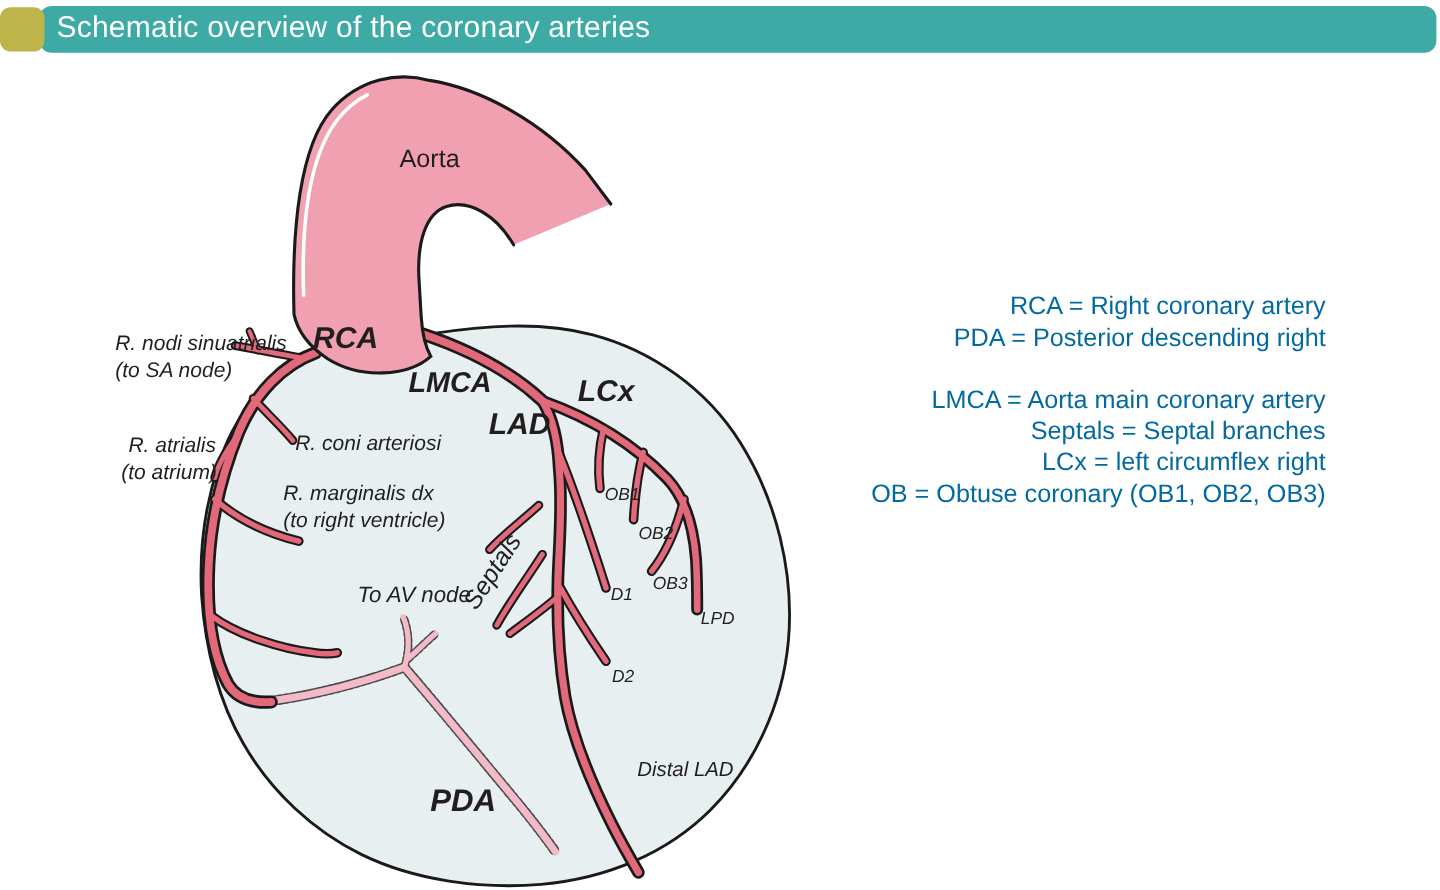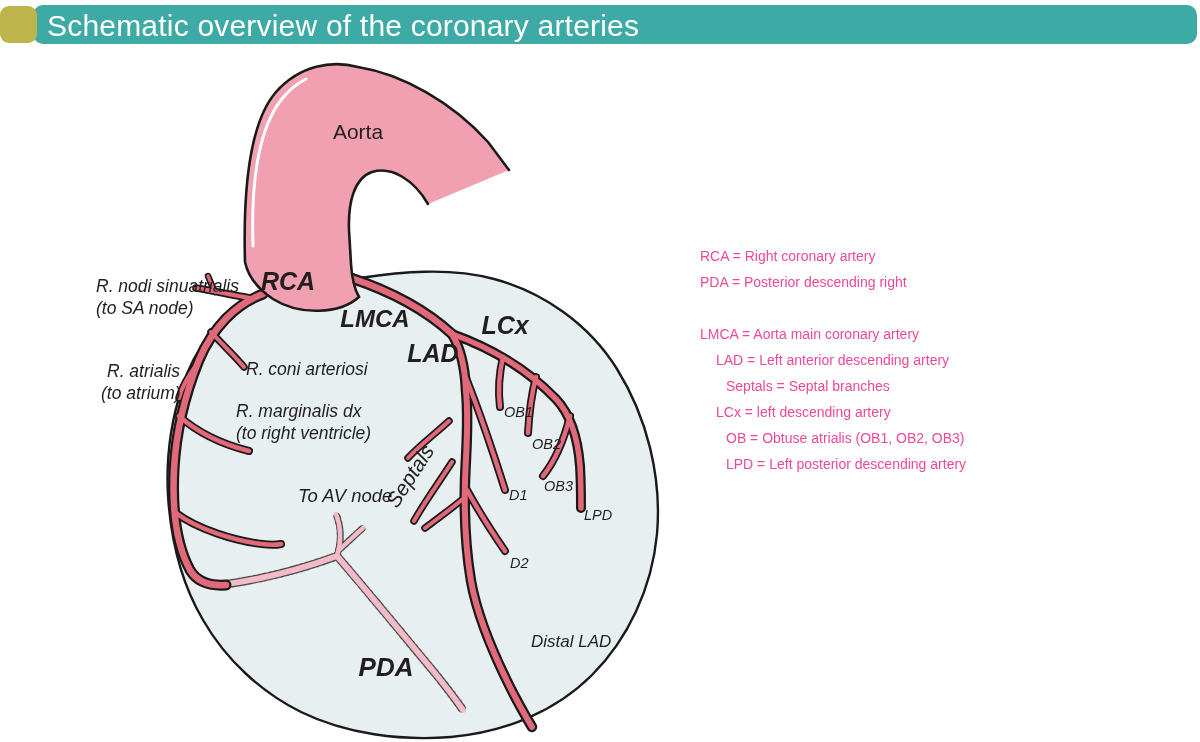--- a/index.html
+++ b/index.html
@@ -11,32 +11,32 @@
   .header-bar{
     position:absolute;left:33px;top:5px;width:1164px;height:39px;
     background:#3daaa5;border-radius:10px;
   }
   .header-accent{
     position:absolute;left:0;top:6px;width:37px;height:37px;
     background:#bdb44a;border-radius:9px;z-index:2;
   }
   .header-title{
     position:absolute;left:14px;top:4px;
-    color:#ffffff;font-size:30px;font-weight:400;letter-spacing:.2px;
+    color:#ffffff;font-size:25px;font-weight:400;letter-spacing:.2px;
     white-space:nowrap;
   }
   
   svg{position:absolute;left:0;top:0;}
   .t{font-family:"Liberation Sans",sans-serif;fill:#221e1f;}
   .it{font-style:italic;}
   .b{font-weight:bold;}
   
   .legend{
     position:absolute;left:700px;top:243px;
-    color:#ec4899;font-size:14px;line-height:26px;white-space:nowrap;
+    color:#0369a1;font-size:21px;line-height:26px;white-space:nowrap;text-align:right;
   }
   .legend-line{height:26px;}
   .ind-a{padding-left:16px;}
   .ind-b{padding-left:26px;}
 </style>
 </head>
 <body>
 
 <div>
   <div class="header-bar">
@@ -142,18 +142,16 @@
   <text class="t it" x="509" y="500" font-size="14.5">D1</text>
   <text class="t it" x="510" y="568" font-size="14.5">D2</text>
   <text class="t it" x="531" y="647" font-size="17">Distal LAD</text>
 </svg>
 
 <div class="legend">
   <div class="legend-line">RCA = Right coronary artery</div>
   <div class="legend-line">PDA = Posterior descending right</div>
   <div class="legend-line"></div>
   <div class="legend-line">LMCA = Aorta main coronary artery</div>
-  <div class="legend-line ind-a">LAD = Left anterior descending artery</div>
   <div class="legend-line ind-b">Septals = Septal branches</div>
-  <div class="legend-line ind-a">LCx = left descending artery</div>
-  <div class="legend-line ind-b">OB = Obtuse atrialis (OB1, OB2, OB3)</div>
-  <div class="legend-line ind-b">LPD = Left posterior descending artery</div>
+  <div class="legend-line ind-a">LCx = left circumflex right</div>
+  <div class="legend-line ind-b">OB = Obtuse coronary (OB1, OB2, OB3)</div>
 </div>
 
 </body></html>

